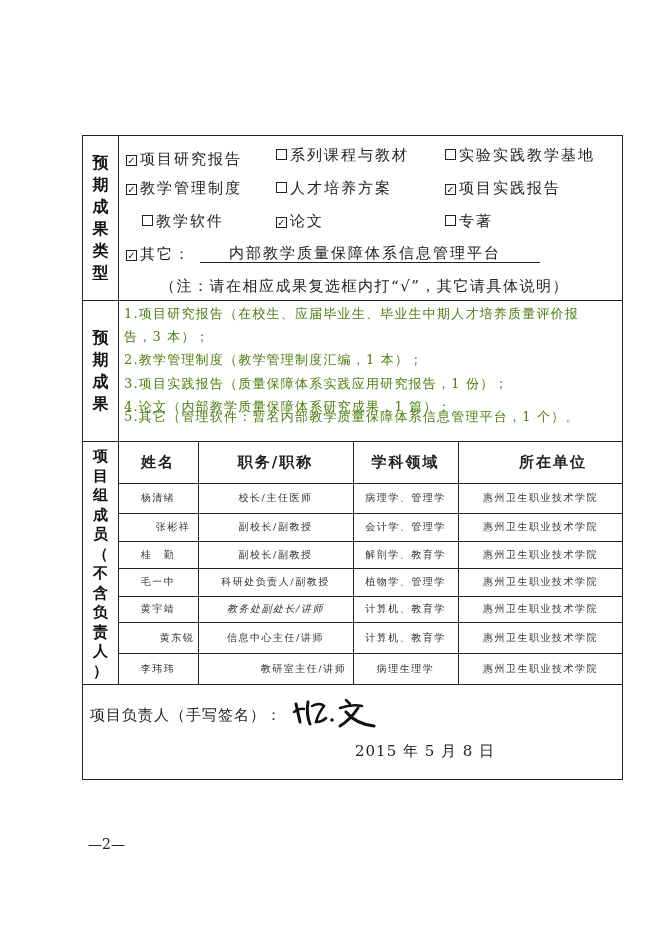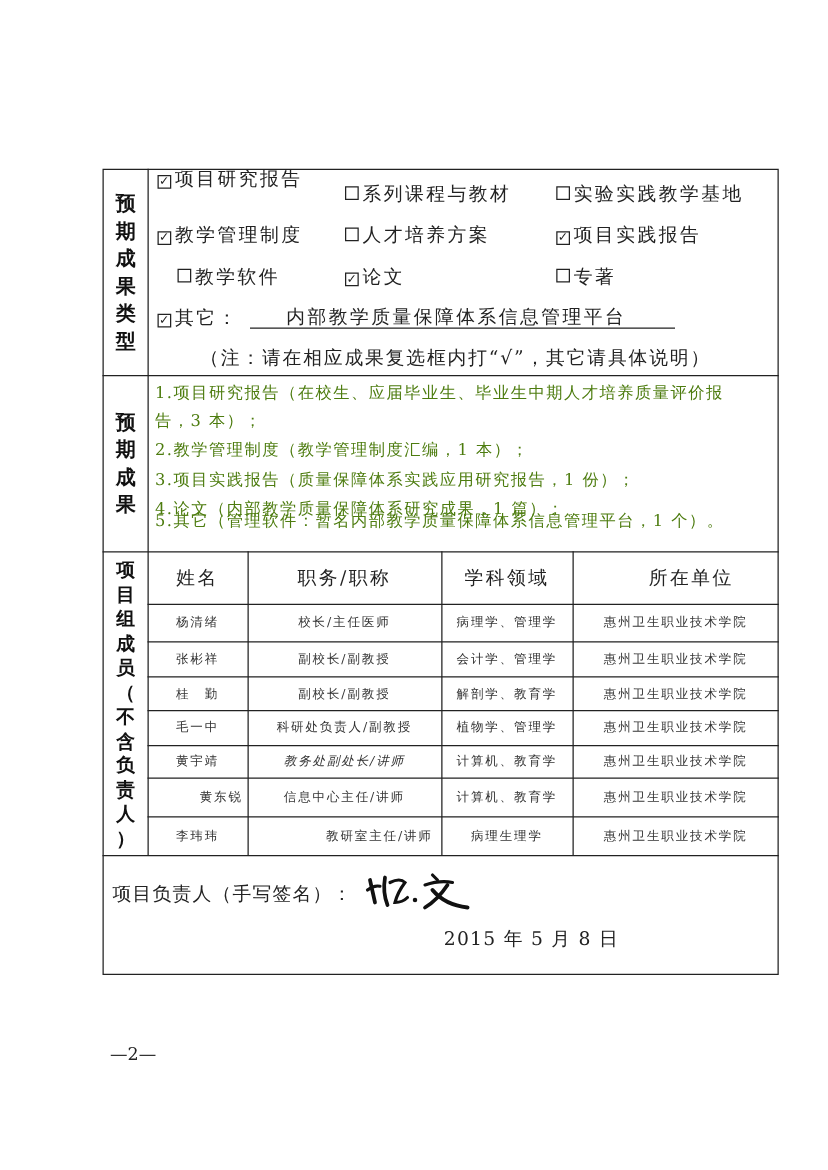--- a/index.html
+++ b/index.html
@@ -16,21 +16,21 @@
   .opt { position:absolute; font-size:15px; letter-spacing:2px; white-space:nowrap; color:#222; }
   .cb { display:inline-block; width:11px; height:11px; border:1.2px solid #222; margin-right:3px;
         position:relative; top:0px; box-sizing:border-box; font-size:10px; line-height:9px;
         text-align:center; font-family:"DejaVu Sans",sans-serif; font-weight:bold; letter-spacing:0; }
   .other-line { position:absolute; left:200px; top:262px; width:340px; border-top:1px solid #222; }
   .other-text { position:absolute; left:229px; top:244px; font-size:15px; letter-spacing:2px; white-space:nowrap; }
   .note { position:absolute; left:160px; top:277px; font-size:15px; letter-spacing:1.5px; white-space:nowrap; }
   .outcome { position:absolute; left:124px; font-size:13px; letter-spacing:1.2px; white-space:nowrap; color:#4d7c0f; }
   .cell { position:absolute; display:flex; align-items:center; justify-content:center;
           font-size:10px; letter-spacing:1.5px; color:#333; white-space:nowrap; }
-  .hdr { font-size:15px; letter-spacing:2px; color:#222; }
+  .hdr { font-size:15px; letter-spacing:2px; color:#222;font-weight:bold; }
   .sig-label { position:absolute; left:90px; top:706px; font-size:15px; letter-spacing:1px; white-space:nowrap; }
   .signature { position:absolute; left:290px; top:692px; width:90px; height:40px; }
   .date { position:absolute; left:355px; top:742px; font-size:15px; letter-spacing:1px; white-space:nowrap; }
   .pageno { position:absolute; left:88px; top:836px; font-size:14px; white-space:nowrap; }
 </style>
 </head>
 <body>
 
 <div class="frame"></div>
 <div class="vline" style="left:118px;top:135px;height:549px;"></div>
@@ -51,21 +51,21 @@
 
 <div class="label-col" style="top:136px;height:164px;">
   <span>预</span>
   <span>期</span>
   <span>成</span>
   <span>果</span>
   <span>类</span>
   <span>型</span>
 </div>
 
-<div class="opt" style="left:126px;top:134px;">
+<div class="opt" style="left:126px;top:150px;">
   <span class="cb">✓</span><span>项目研究报告</span>
 </div>
 <div class="opt" style="left:276px;top:146px;">
   <span class="cb"></span><span>系列课程与教材</span>
 </div>
 <div class="opt" style="left:445px;top:146px;">
   <span class="cb"></span><span>实验实践教学基地</span>
 </div>
 
 <div class="opt" style="left:126px;top:179px;">
@@ -129,21 +129,21 @@
 <div class="cell hdr" style="left:353px;top:441px;width:105px;height:42px;">学科领域</div>
 <div class="cell hdr" style="left:458px;top:441px;width:190px;height:42px;">所在单位</div>
 
 <div>
   <div class="cell" style="left:118px;top:483px;width:80px;height:30px;">杨清绪</div>
   <div class="cell" style="left:198px;top:483px;width:155px;height:30px;">校长/主任医师</div>
   <div class="cell" style="left:353px;top:483px;width:105px;height:30px;">病理学、管理学</div>
   <div class="cell" style="left:458px;top:483px;width:165px;height:30px;">惠州卫生职业技术学院</div>
 </div>
 <div>
-  <div class="cell" style="left:118px;top:513px;width:80px;height:28px;text-align:right;">张彬祥</div>
+  <div class="cell" style="left:133px;top:513px;width:80px;height:28px;text-align:right;">张彬祥</div>
   <div class="cell" style="left:198px;top:513px;width:155px;height:28px;">副校长/副教授</div>
   <div class="cell" style="left:353px;top:513px;width:105px;height:28px;">会计学、管理学</div>
   <div class="cell" style="left:458px;top:513px;width:165px;height:28px;">惠州卫生职业技术学院</div>
 </div>
 <div>
   <div class="cell" style="left:118px;top:541px;width:80px;height:27px;">桂　勤</div>
   <div class="cell" style="left:198px;top:541px;width:155px;height:27px;">副校长/副教授</div>
   <div class="cell" style="left:353px;top:541px;width:105px;height:27px;">解剖学、教育学</div>
   <div class="cell" style="left:458px;top:541px;width:165px;height:27px;">惠州卫生职业技术学院</div>
 </div>

